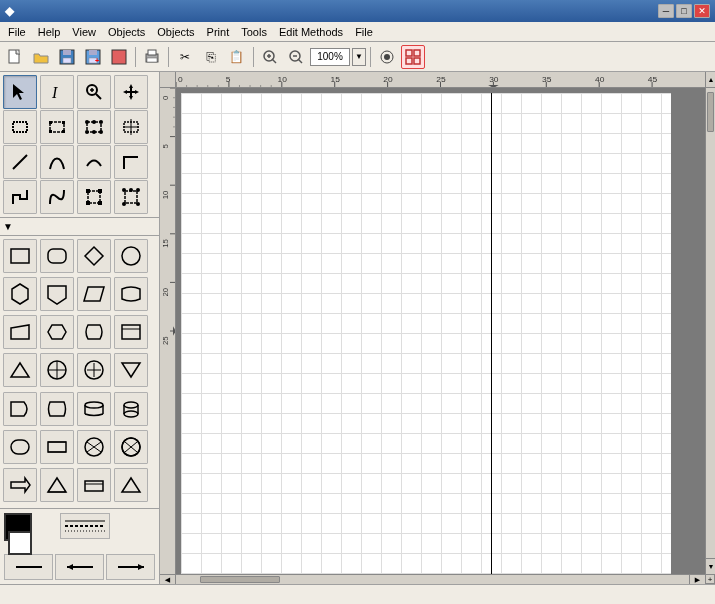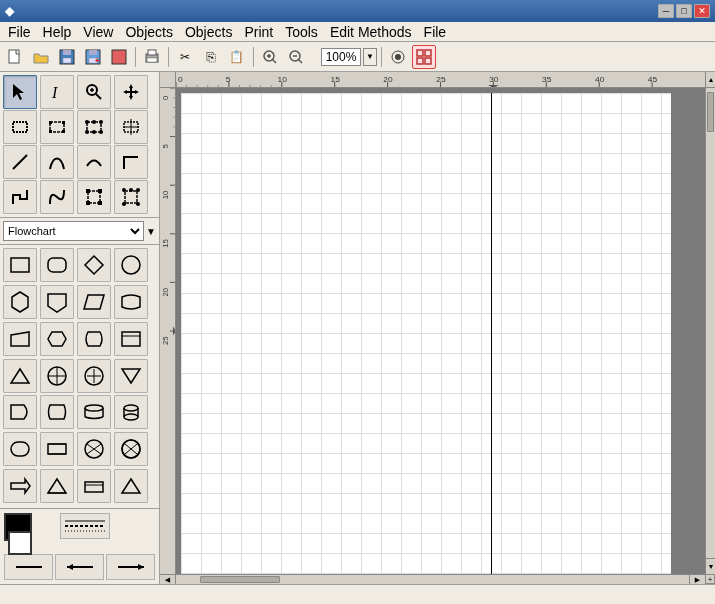--- a/index.html
+++ b/index.html
@@ -30,43 +30,43 @@
       background: #f0ece4;
       border-bottom: 1px solid #a0a0a0;
       display: flex;
       align-items: center;
       padding: 1px 2px;
       height: 20px;
     }
     .menu-item {
       padding: 2px 6px;
       cursor: pointer;
-      font-size: 14px;
+      font-size: 11px;
       border-radius: 2px;
     }
 
     
     #toolbar {
       background: #f0ece4;
       border-bottom: 1px solid #a0a0a0;
       display: flex;
       align-items: center;
       padding: 2px 3px;
       height: 30px;
       gap: 2px;
     }
     .tb-btn {
       width: 24px; height: 24px; border: 1px solid transparent; background: transparent;
       display: flex; align-items: center; justify-content: center; cursor: pointer;
       border-radius: 2px; font-size: 12px;
     }
     .tb-sep { width: 1px; height: 20px; background: #a0a0a0; margin: 0 2px; }
     .zoom-input {
-      width: 40px; height: 18px; border: 1px solid #888; font-size: 12px;
-      text-align: center; background: white; margin-left: 11px;
+      width: 40px; height: 18px; border: 1px solid #888; font-size: 10px;
+      text-align: center; background: white;
     }
     .zoom-dropdown {
       width: 14px; height: 18px; border: 1px solid #888; background: #f0ece4;
       cursor: pointer; font-size: 8px; display: flex; align-items: center; justify-content: center;
     }
 
     
     #main {
       display: flex;
       height: calc(604px - 22px - 20px - 30px - 20px);
@@ -455,27 +455,20 @@
             <circle cx="3" cy="3" r="2" fill="black"></circle>
             <circle cx="17" cy="3" r="2" fill="black"></circle>
             <circle cx="3" cy="17" r="2" fill="black"></circle>
             <circle cx="17" cy="17" r="2" fill="black"></circle>
             <circle cx="10" cy="3" r="2" fill="black"></circle>
           </svg>
       </div>
     </div>
 
     <div id="shape-dropdown">
-      <select id="shape-select">
-        <option>Flowchart</option>
-        <option>Basic</option>
-        <option>UML</option>
-        <option>Network</option>
-        <option>Electric</option>
-      </select>
       <div style="cursor:pointer; font-size:10px;">▼</div>
     </div>
 
     <div id="shapes-grid">
 
       <div class="shape-btn">
           <svg width="24" height="24" viewBox="0 0 24 24">
             <rect x="3" y="5" width="18" height="14" fill="none" stroke="black" stroke-width="1.5"></rect>
           </svg>
         </div>

